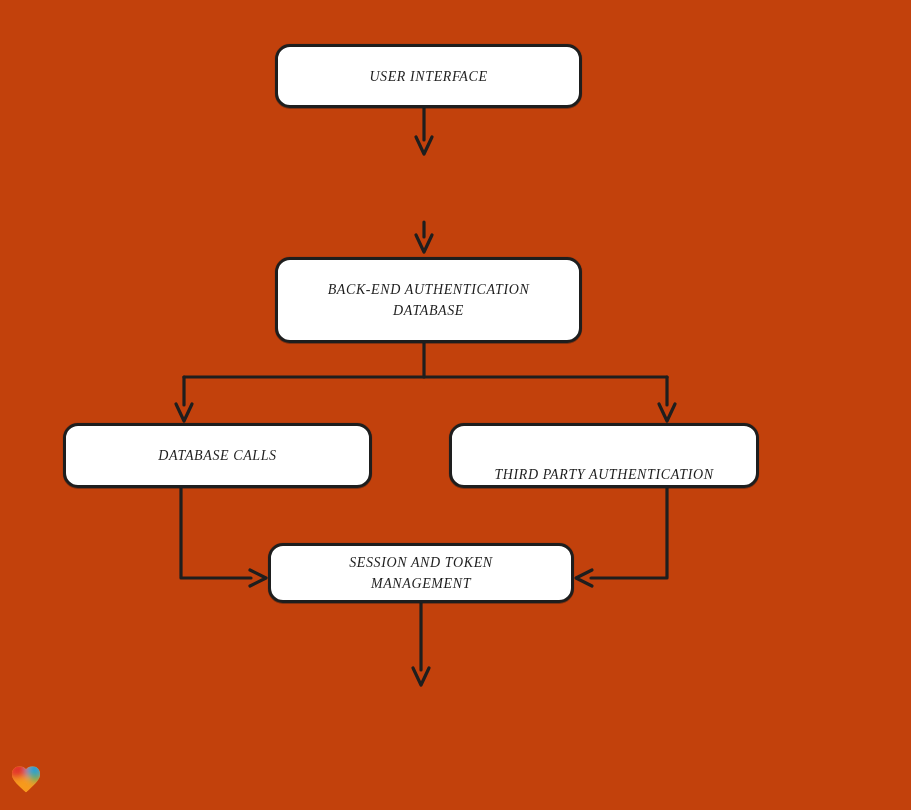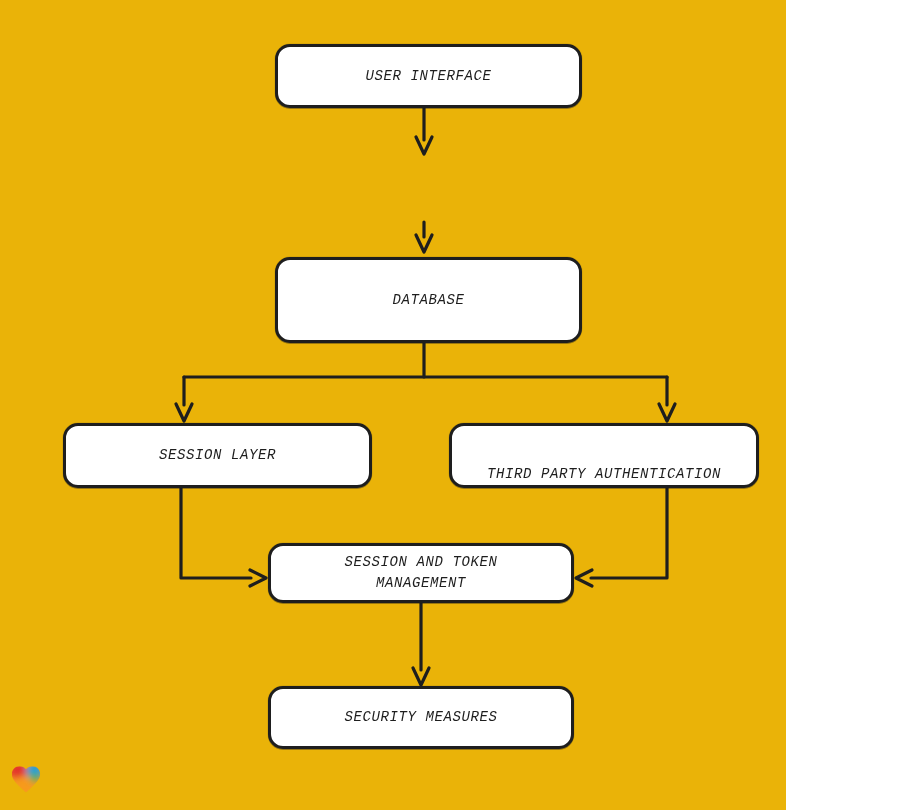--- a/index.html
+++ b/index.html
@@ -5,24 +5,24 @@
   html, body {
     margin: 0;
     padding: 0;
     background: #ffffff;
     width: 911px;
     height: 810px;
     overflow: hidden;
   }
   .canvas {
     position: relative;
-    width: 786px;
+    width: 911px;
     height: 810px;
-    background: #eab308;
-    font-family: Liberation Mono, monospace;
+    background: #c2410c;
+    font-family: Liberation Serif, serif;
   }
   .edges-layer {
     position: absolute;
     left: 0;
     top: 0;
     width: 911px;
     height: 810px;
     pointer-events: none;
   }
   .edges-layer path {
@@ -99,39 +99,37 @@
       <path d="M413 668 L421 685 L429 668"></path>
     </g>
   </svg>
 
   <div class="node" style="left:275px; top:44px; width:307px; height:64px;">
     <span class="label">USER INTERFACE</span>
   </div>
 
 
   <div class="node" style="left:275px; top:257px; width:307px; height:86px;">
+    <span class="label">BACK-END AUTHENTICATION</span>
     <span class="label">DATABASE</span>
   </div>
 
   <div class="node" style="left:63px; top:423px; width:309px; height:65px;">
-    <span class="label">SESSION LAYER</span>
+    <span class="label">DATABASE CALLS</span>
   </div>
 
   <div class="node" style="left:449px; top:423px; width:310px; height:65px;justify-content:flex-end;">
     <span class="label">THIRD PARTY AUTHENTICATION</span>
   </div>
 
   <div class="node" style="left:268px; top:543px; width:306px; height:60px;">
     <span class="label">SESSION AND TOKEN</span>
     <span class="label">MANAGEMENT</span>
   </div>
 
-  <div class="node" style="left:268px; top:686px; width:306px; height:63px;">
-    <span class="label">SECURITY MEASURES</span>
-  </div>
 
   <svg class="logo" width="34" height="34" viewBox="0 0 24 24">
     <defs>
       <clipPath id="heartClip">
         <path d="M12 21.35l-1.45-1.32C5.4 15.36 2 12.28 2 8.5 2 5.42 4.42 3 7.5 3c1.74 0 3.41.81 4.5 2.09C13.09 3.81 14.76 3 16.5 3 19.58 3 22 5.42 22 8.5c0 3.78-3.4 6.86-8.55 11.54L12 21.35z"></path>
       </clipPath>
       <filter id="logoBlur" x="-40%" y="-40%" width="180%" height="180%">
         <feGaussianBlur stdDeviation="2.4"></feGaussianBlur>
       </filter>
     </defs>

